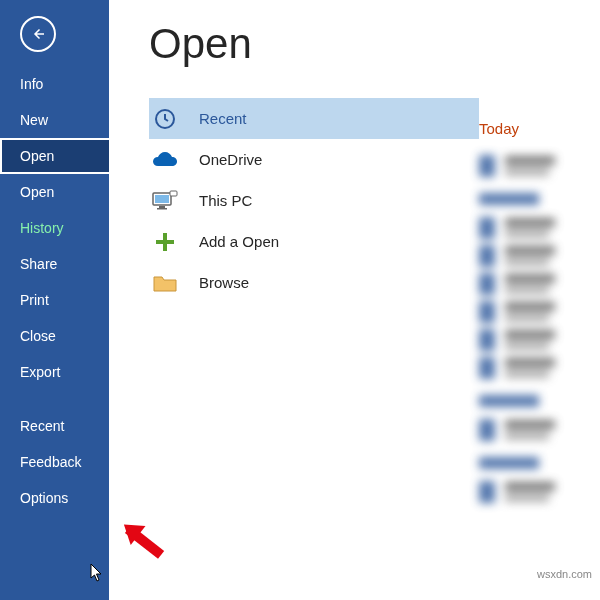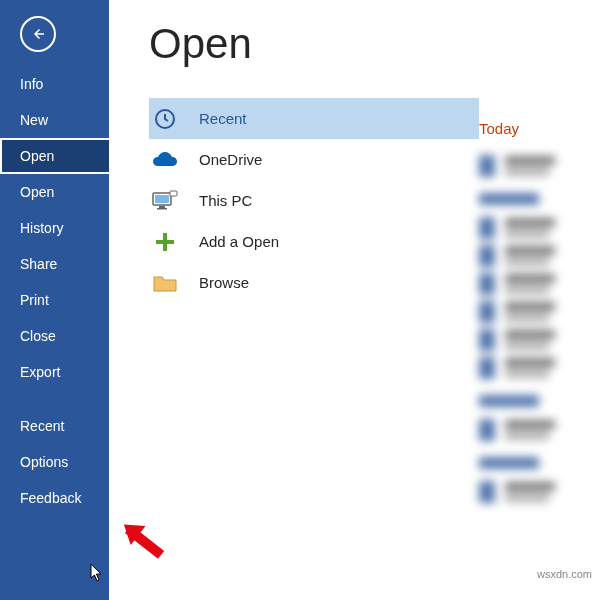--- a/index.html
+++ b/index.html
@@ -26,21 +26,21 @@
     font-size: 14px;
     color: #fff;
     cursor: pointer;
   }
   .side-item.selected {
     background: #1b3e73;
     border: 2px solid #fff;
     border-right: none;
     padding: 8px 18px;
   }
-  .side-item.disabled { color: #ffffff; cursor: default; }
+  .side-item.disabled { color: #86efac; cursor: default; }
   .side-group-bottom { margin-top: 18px; }
   .main {
     flex: 1;
     background: #fff;
     padding: 20px 0 0 40px;
     display: flex;
   }
   .main-left { flex: 0 0 330px; }
   .main-right { flex: 1; padding-top: 100px; }
   .page-title {
@@ -116,22 +116,22 @@
         <div class="side-item selected">Open</div>
         <div class="side-item">Open</div>
         <div class="side-item disabled">History</div>
         <div class="side-item">Share</div>
         <div class="side-item">Print</div>
         <div class="side-item">Close</div>
         <div class="side-item">Export</div>
       </div>
     <div id="side-bottom" class="side-group-bottom">
         <div class="side-item">Recent</div>
+        <div class="side-item">Feedback</div>
         <div class="side-item">Options</div>
-        <div class="side-item">Feedback</div>
       </div>
   </div>
 
   <div class="main">
     <div class="main-left">
       <div class="page-title">Open</div>
       <div class="loc-list" id="loc-list">
           <div class="loc-item selected">
             <span class="loc-icon">
               <svg width="24" height="24" viewBox="0 0 24 24">

